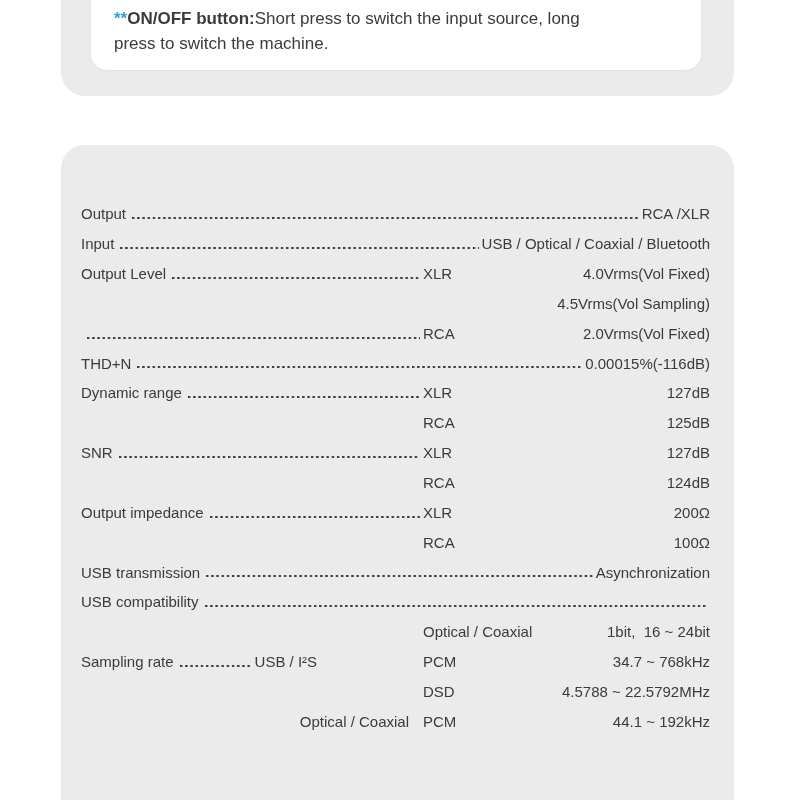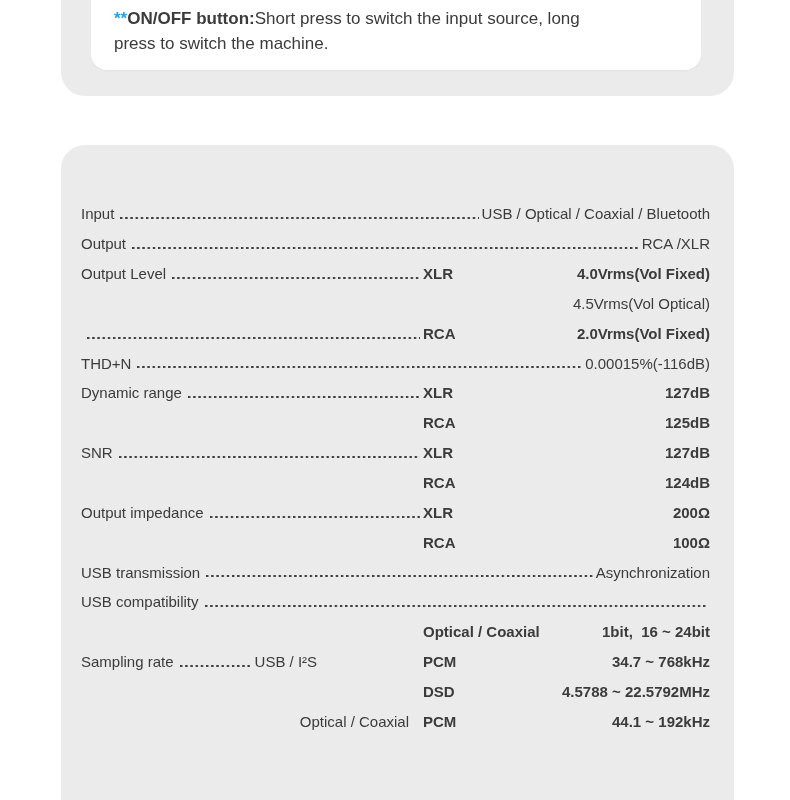--- a/index.html
+++ b/index.html
@@ -27,38 +27,38 @@
     background:var(--panel-bg);border-radius:24px;}
   .spec-list{padding:54px 24px 0 20px;}
   .spec-row{display:flex;align-items:center;height:29.85px;font-size:15px;white-space:pre;}
   .lbl,.mid,.conn,.val{white-space:pre;}
   .leader{flex:1 1 auto;align-self:stretch;margin:0 3px 0 6px;
     background-image:radial-gradient(circle at 1.2px 1.2px,#3c3c3c 1.05px,transparent 1.45px);
     background-size:5.2px 2.4px;background-repeat:repeat-x;
     background-position:0 calc(50% + 4.5px);}
   .leader.short{flex:0 0 72px;}
   .gap{flex:1 1 auto;}
-  .right{flex:0 0 287px;display:flex;justify-content:space-between;align-items:flex-start;font-weight:bold;}
+  .right{flex:0 0 287px;display:flex;justify-content:space-between;align-items:flex-start;}
   .midr{margin-right:14px;}
 </style>
 </head>
 <body>
 
 <div class="page">
 
   <div class="note-panel"></div>
   <div class="note-card"></div>
   <p class="note-text"><span class="stars">**</span><span class="nb">ON/OFF button:</span><span>Short press to switch the input source, long</span><br><span>press to switch the machine.</span></p>
 
   <div class="spec-panel">
     <div class="spec-list" id="spec-list">
+        <div class="spec-row"><span class="lbl">Output</span><span class="leader"></span><span class="val">RCA /XLR</span></div>
         <div class="spec-row"><span class="lbl">Input</span><span class="leader"></span><span class="val">USB / Optical / Coaxial / Bluetooth</span></div>
-        <div class="spec-row"><span class="lbl">Output</span><span class="leader"></span><span class="val">RCA /XLR</span></div>
         <div class="spec-row"><span class="lbl">Output Level</span><span class="leader"></span><span class="right"><span class="conn">XLR</span><span class="val">4.0Vrms(Vol Fixed)</span></span></div>
-        <div class="spec-row"><span class="gap"></span><span class="val">4.5Vrms(Vol Optical)</span></div>
+        <div class="spec-row"><span class="gap"></span><span class="val">4.5Vrms(Vol Sampling)</span></div>
         <div class="spec-row"><span class="lbl"></span><span class="leader"></span><span class="right"><span class="conn">RCA</span><span class="val">2.0Vrms(Vol Fixed)</span></span></div>
         <div class="spec-row"><span class="lbl">THD+N</span><span class="leader"></span><span class="val">0.00015%(-116dB)</span></div>
         <div class="spec-row"><span class="lbl">Dynamic range</span><span class="leader"></span><span class="right"><span class="conn">XLR</span><span class="val">127dB</span></span></div>
         <div class="spec-row"><span class="gap"></span><span class="right"><span class="conn">RCA</span><span class="val">125dB</span></span></div>
         <div class="spec-row"><span class="lbl">SNR</span><span class="leader"></span><span class="right"><span class="conn">XLR</span><span class="val">127dB</span></span></div>
         <div class="spec-row"><span class="gap"></span><span class="right"><span class="conn">RCA</span><span class="val">124dB</span></span></div>
         <div class="spec-row"><span class="lbl">Output impedance</span><span class="leader"></span><span class="right"><span class="conn">XLR</span><span class="val">200Ω</span></span></div>
         <div class="spec-row"><span class="gap"></span><span class="right"><span class="conn">RCA</span><span class="val">100Ω</span></span></div>
         <div class="spec-row"><span class="lbl">USB transmission</span><span class="leader"></span><span class="val">Asynchronization</span></div>
         <div class="spec-row"><span class="lbl">USB compatibility</span><span class="leader"></span></div>

